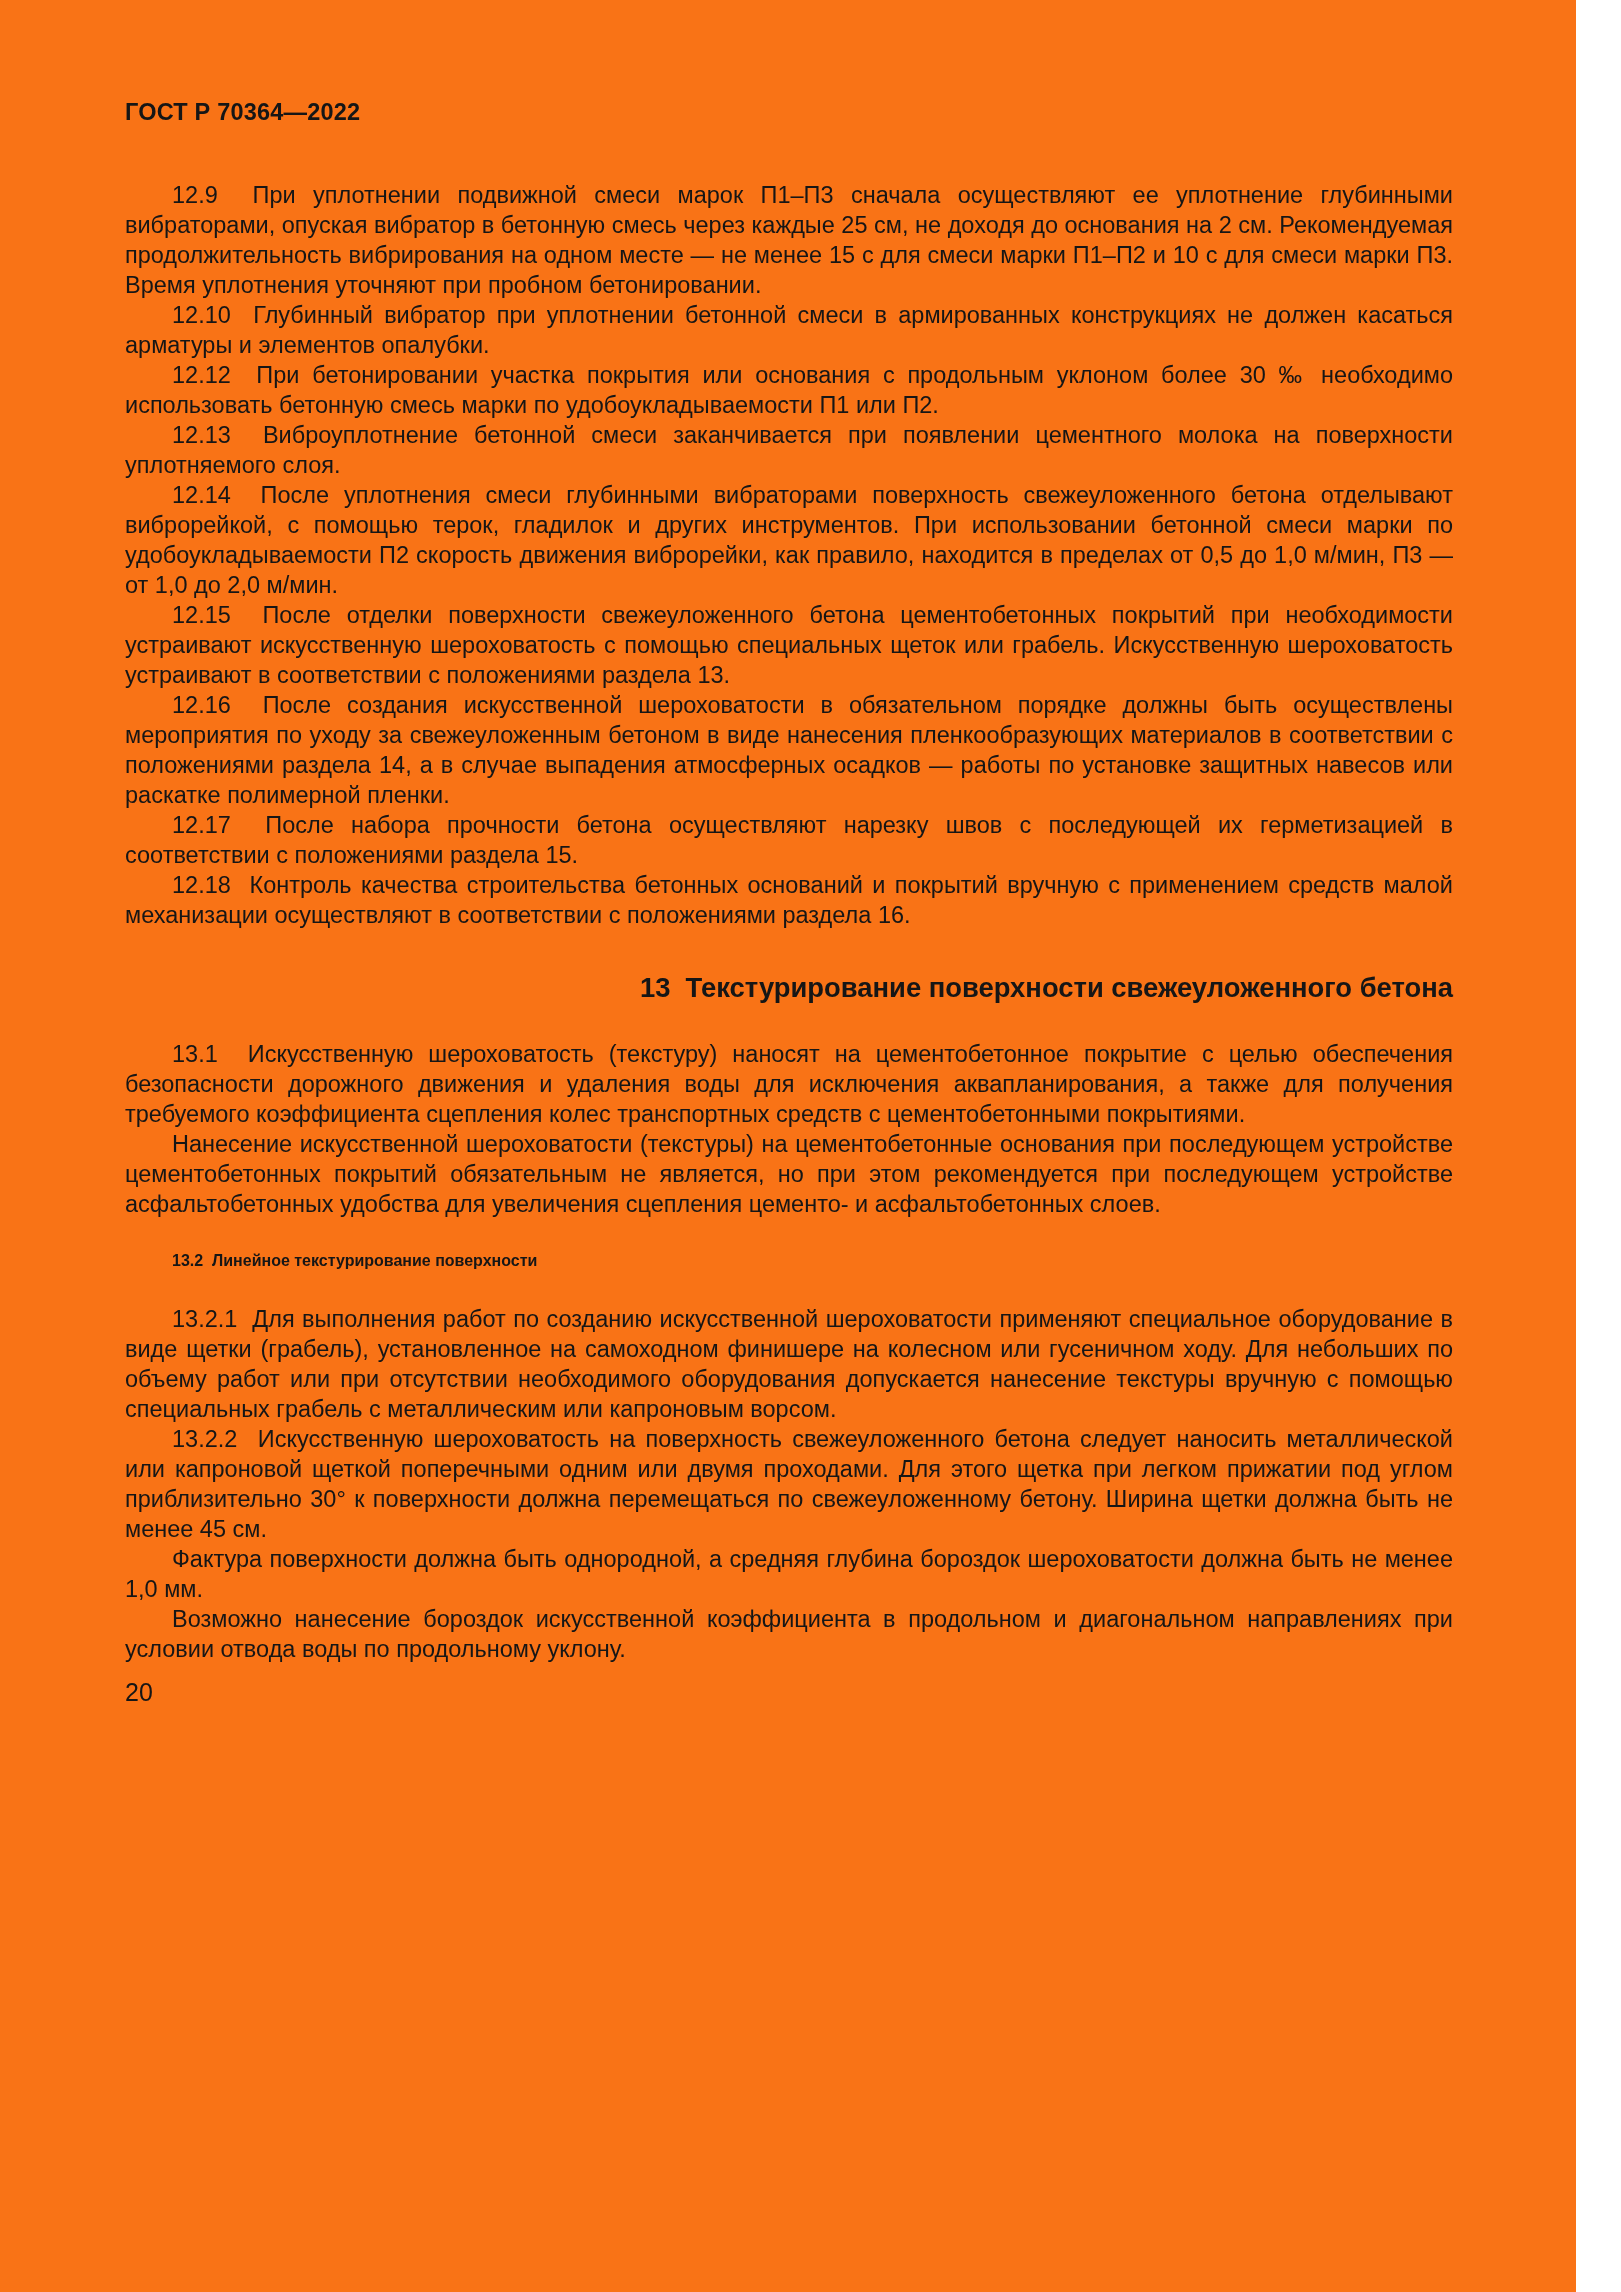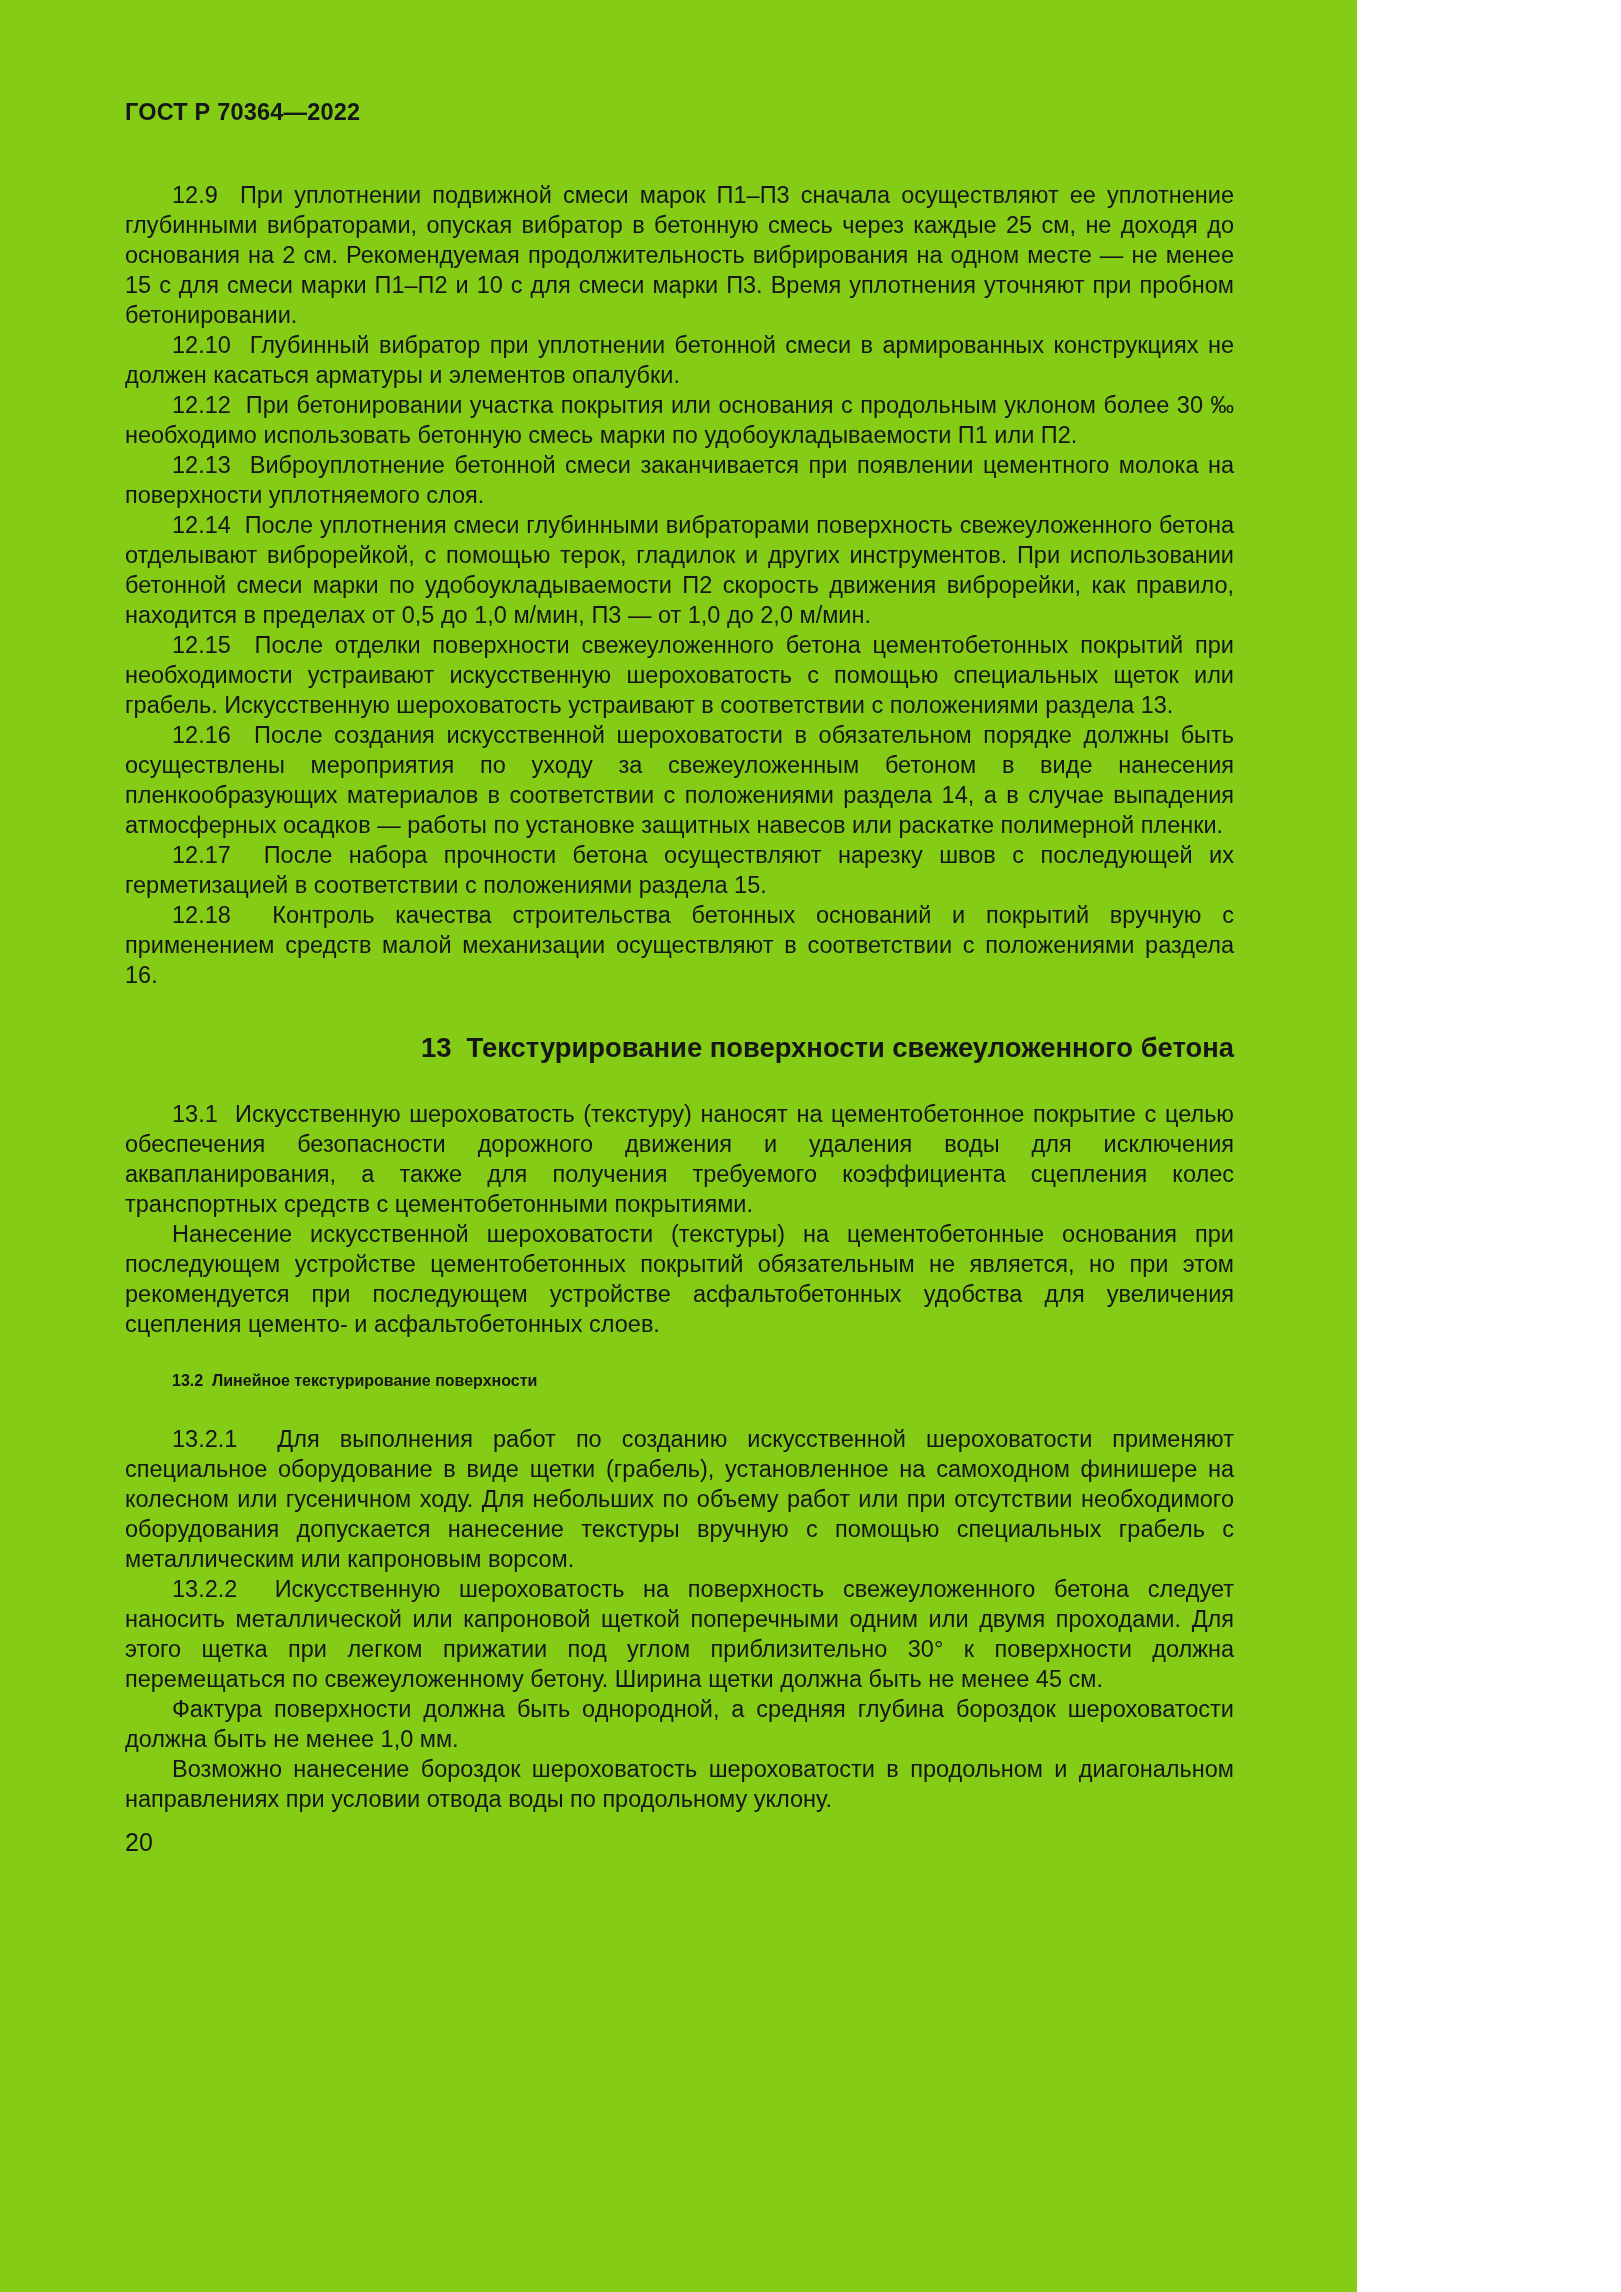--- a/index.html
+++ b/index.html
@@ -9,24 +9,24 @@
   }
   body {
     width: 1621px;
     height: 2293px;
     font-family: "Liberation Sans", sans-serif;
     color: #161616;
     position: relative;
   }
   .page {
     box-sizing: border-box;
-    width: 1357px;
+    width: 1576px;
     height: 2293px;
     padding: 98px 123px 0 125px;
-    background: #84cc16;
+    background: #f97316;
   }
   .doc-code {
     font-size: 23.5px;
     font-weight: 700;
     line-height: 29px;
     letter-spacing: 0.2px;
   }
   .body-text {
     margin-top: 53px;
   }
@@ -86,21 +86,21 @@
       <h2 class="section-heading">13&nbsp;&nbsp;Текстурирование поверхности свежеуложенного бетона</h2>
 
       <p class="para">13.1&nbsp;&nbsp;Искусственную шероховатость (текстуру) наносят на цементобетонное покрытие с целью обеспечения безопасности дорожного движения и удаления воды для исключения аквапланирования, а также для получения требуемого коэффициента сцепления колес транспортных средств с цементобетонными покрытиями.</p>
       <p class="para">Нанесение искусственной шероховатости (текстуры) на цементобетонные основания при последующем устройстве цементобетонных покрытий обязательным не является, но при этом рекомендуется при последующем устройстве асфальтобетонных удобства для увеличения сцепления цементо- и асфальтобетонных слоев.</p>
 
       <h3 class="sub-heading">13.2&nbsp;&nbsp;Линейное текстурирование поверхности</h3>
 
       <p class="para">13.2.1&nbsp;&nbsp;Для выполнения работ по созданию искусственной шероховатости применяют специальное оборудование в виде щетки (грабель), установленное на самоходном финишере на колесном или гусеничном ходу. Для небольших по объему работ или при отсутствии необходимого оборудования допускается нанесение текстуры вручную с помощью специальных грабель с металлическим или капроновым ворсом.</p>
       <p class="para">13.2.2&nbsp;&nbsp;Искусственную шероховатость на поверхность свежеуложенного бетона следует наносить металлической или капроновой щеткой поперечными одним или двумя проходами. Для этого щетка при легком прижатии под углом приблизительно 30° к поверхности должна перемещаться по свежеуложенному бетону. Ширина щетки должна быть не менее 45 см.</p>
       <p class="para">Фактура поверхности должна быть однородной, а средняя глубина бороздок шероховатости должна быть не менее 1,0 мм.</p>
-      <p class="para">Возможно нанесение бороздок шероховатость шероховатости в продольном и диагональном направлениях при условии отвода воды по продольному уклону.</p>
+      <p class="para">Возможно нанесение бороздок искусственной коэффициента в продольном и диагональном направлениях при условии отвода воды по продольному уклону.</p>
     </section>
 
   </main>
 
   <footer>
     <div class="page-number">20</div>
   </footer>
 
 </div>
 

